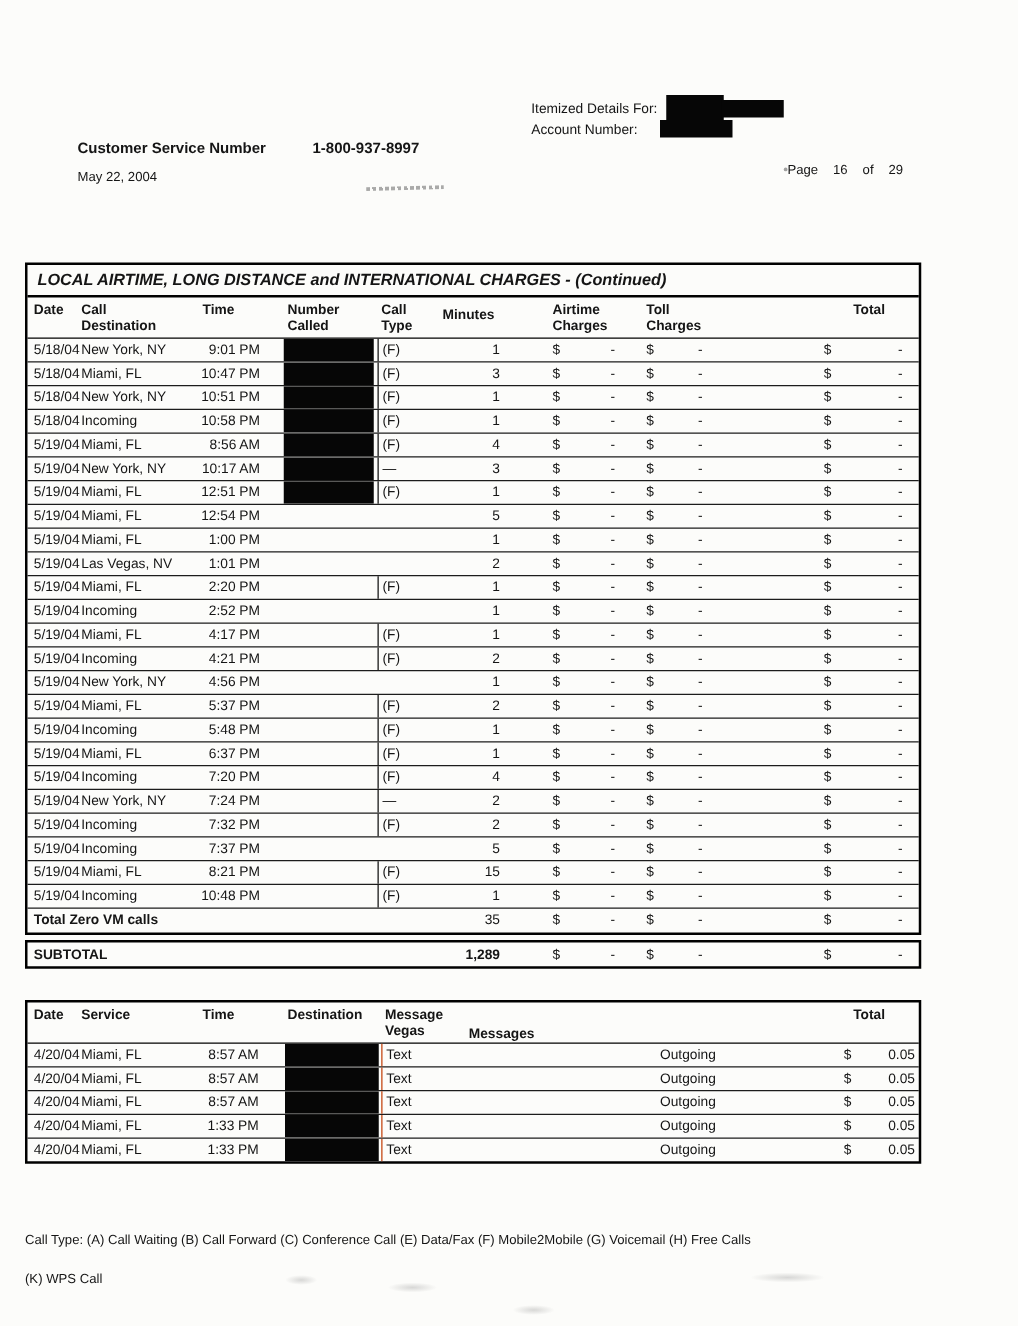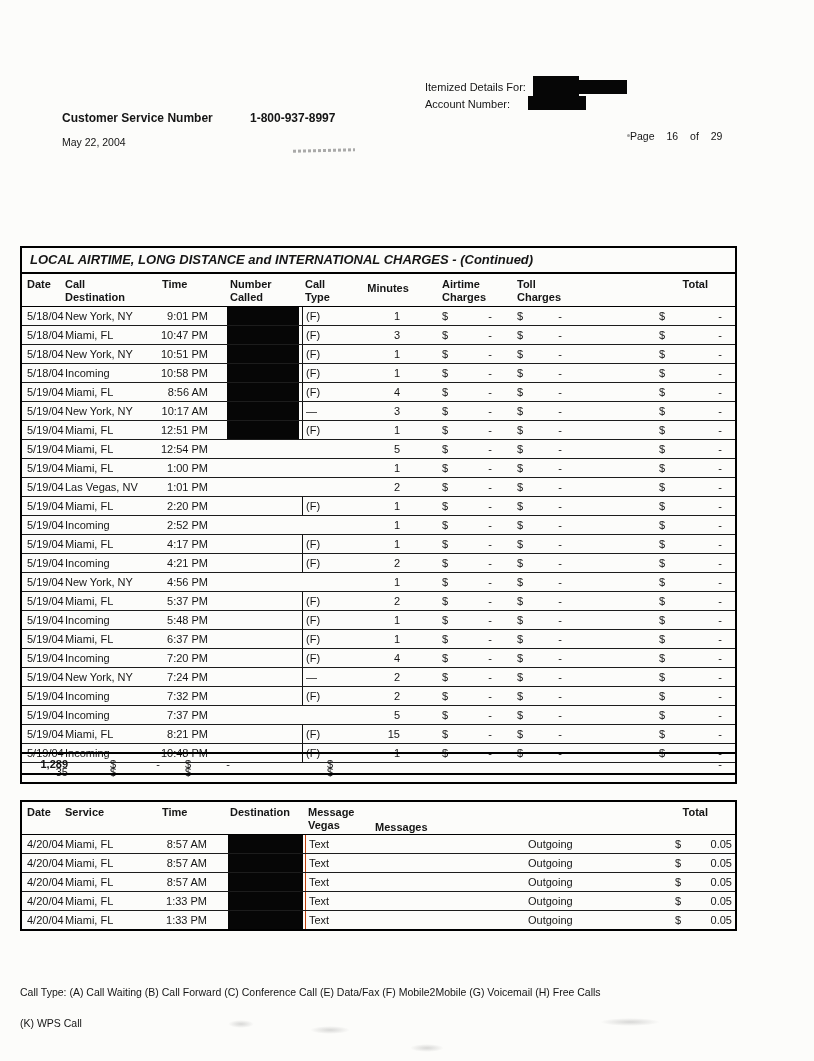--- a/index.html
+++ b/index.html
@@ -17,21 +17,21 @@
   .redact-1b{left:577px;top:80px;width:50px;height:14px;}
   .redact-2{left:528px;top:96px;width:58px;height:14px;}
   .cs-row{left:62px;top:111px;font-size:12px;font-weight:bold;}
   .cs-number{left:250px;top:111px;font-size:12px;font-weight:bold;}
   .date-line{left:62px;top:136px;font-size:10.5px;}
   .page-line{left:630px;top:130px;font-size:10.5px;}
   .page-line span{display:inline-block;}
   .page-line .gap{margin-left:9px;}
   
   .doc-table{left:20px;width:717px;border:2px solid #000;box-sizing:border-box;background:transparent;}
-  .airtime-table{top:210px;margin-top:36px;}
+  .airtime-table{top:210px;}
   .messaging-table{top:800px;}
   .table-title{height:24px;line-height:24px;border-bottom:2px solid #000;
     font-size:13px;font-style:italic;font-weight:bold;padding-left:8px;white-space:nowrap;}
   .t-head{display:flex;border-bottom:1px solid #000;font-weight:bold;font-size:11px;
     line-height:13px;height:33px;box-sizing:border-box;padding-top:4px;}
   .t-head .c{white-space:pre-line;}
   .t-row{display:flex;height:18px;border-bottom:1px solid #1c1c1c;font-size:11px;
     line-height:18px;align-items:stretch;}
   .total-row{border-bottom:none;height:19px;line-height:19px;}
   .c{box-sizing:border-box;overflow:hidden;white-space:nowrap;}
@@ -43,21 +43,21 @@
   .c-ctype{width:52px;padding-left:3px;}
   .ct-mark{border-left:1px solid #111;}
   .c-min{width:68px;text-align:right;padding-right:22px;}
   .c-air{width:80px;padding-left:20px;padding-right:10px;}
   .c-toll{width:78px;padding-left:15px;padding-right:18px;}
   .c-total{flex:1;padding-left:79px;padding-right:13px;}
   .c-label{width:332px;padding-left:5px;font-weight:bold;}
   .money{display:flex;justify-content:space-between;}
   .t-head .c-time{text-align:left;padding-left:3px;padding-right:0;}
   .t-head .c-number{padding-left:6px;}
-  .t-head .c-min{text-align:center;padding:4px 0 0 0;}
+  .t-head .c-min{text-align:left;padding:4px 0 0 0;}
   .t-head .c-air{display:block;padding-left:20px;}
   .t-head .c-toll{display:block;padding-left:15px;}
   .t-head .c-total{display:block;text-align:right;padding-right:27px;}
   .redact-cell{position:absolute;top:0;bottom:0;left:3px;right:3px;background:#060606;}
   
   .subtotal-box{left:20px;top:752px;width:717px;height:23px;border:2px solid #000;
     box-sizing:border-box;display:flex;align-items:center;font-size:11px;}
   .subtotal-box .c-label{font-weight:bold;}
   
   .m-date{width:42px;padding-left:5px;}
@@ -619,37 +619,39 @@
             <span class="cur">$</span>
             <span class="amt">-</span>
           </div>
           <div class="c c-total money">
             <span class="cur">$</span>
             <span class="amt">-</span>
           </div>
         </div>
       </div>
     <div class="t-row total-row">
+      <div class="c c-label">Total Zero VM calls</div>
       <div class="c c-min">35</div>
       <div class="c c-air money">
         <span class="cur">$</span>
         <span class="amt">-</span>
       </div>
       <div class="c c-toll money">
         <span class="cur">$</span>
         <span class="amt">-</span>
       </div>
       <div class="c c-total money">
         <span class="cur">$</span>
         <span class="amt">-</span>
       </div>
     </div>
   </div>
 
   <div class="abs subtotal-box">
+    <div class="c c-label">SUBTOTAL</div>
     <div class="c c-min" style="font-weight:bold">1,289</div>
     <div class="c c-air money">
       <span class="cur">$</span>
       <span class="amt">-</span>
     </div>
     <div class="c c-toll money">
       <span class="cur">$</span>
       <span class="amt">-</span>
     </div>
     <div class="c c-total money">

